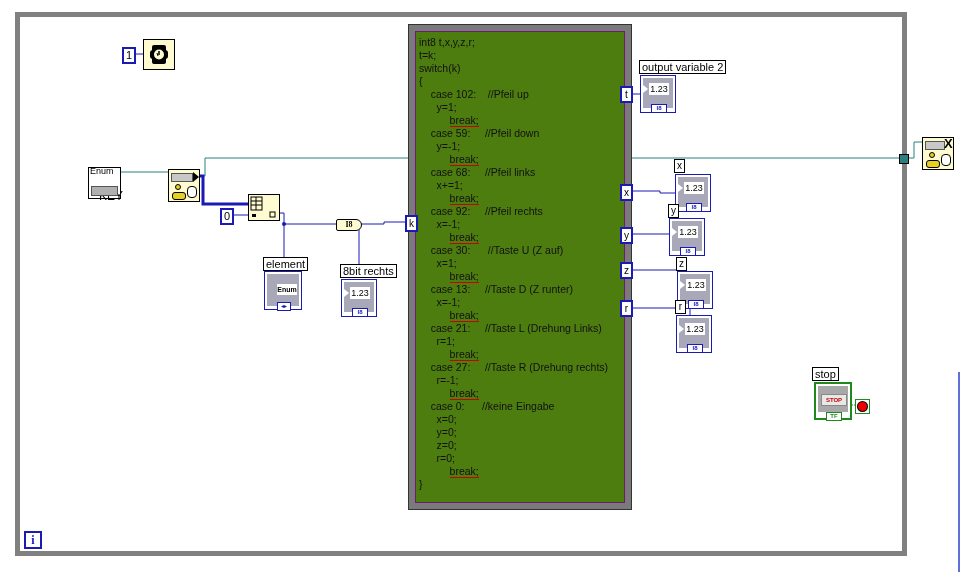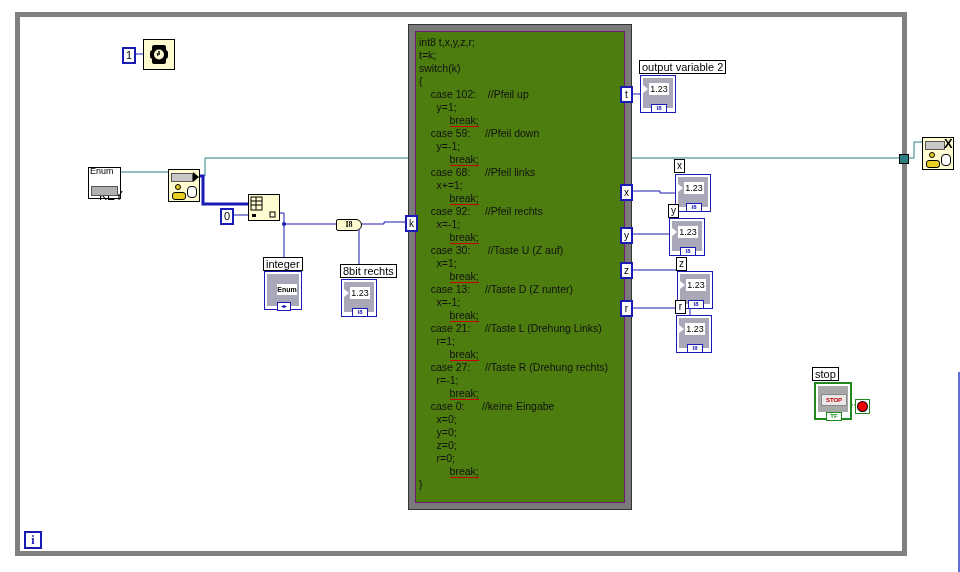--- a/index.html
+++ b/index.html
@@ -95,21 +95,21 @@
       <line x1="2" y1="10" x2="13" y2="10" stroke="#000"></line>
     <line x1="7" y1="2" x2="7" y2="15" stroke="#000"></line>
     <rect x="3" y="19" width="4" height="3" fill="#000"></rect>
     <rect x="21" y="17" width="5" height="5" fill="none" stroke="#000"></rect>
   </svg>
 </div>
 <div class="abs const" style="left:220px;top:208px;width:10px;height:13px;">0</div>
 
 <div class="abs" style="left:336px;top:219px;width:24px;height:10px;background:#fffbd0;border:1px solid #000;border-radius:2px 6px 6px 2px;font-size:8px;font-weight:bold;text-align:center;line-height:10px;font-family:'Liberation Serif',serif;">I8</div>
 
-<div class="label" style="left:263px;top:257px;">integer</div>
+<div class="label" style="left:263px;top:257px;">element</div>
 <div class="abs" style="left:264px;top:271px;width:36px;height:37px;border:1px solid #1a1ab4;background:#fff;">
   <div class="abs" style="left:2px;top:2px;width:32px;height:32px;background:#a8a8b8;"></div>
   <div class="abs" style="left:12px;top:12px;width:20px;height:11px;background:#fff;font-size:7px;line-height:11px;text-align:center;font-weight:bold;">Enum</div>
   <div class="abs" style="left:12px;top:30px;width:12px;height:7px;background:#fff;border:1px solid #1a1ab4;font-size:6px;line-height:7px;text-align:center;color:#1a1ab4;">◂▸</div>
 </div>
 
 <div class="label" style="left:340px;top:264px;">8bit rechts</div>
 <div class="ind" style="left:341px;top:279px;">
   <div class="face"></div>
     <div class="arrow"></div>

